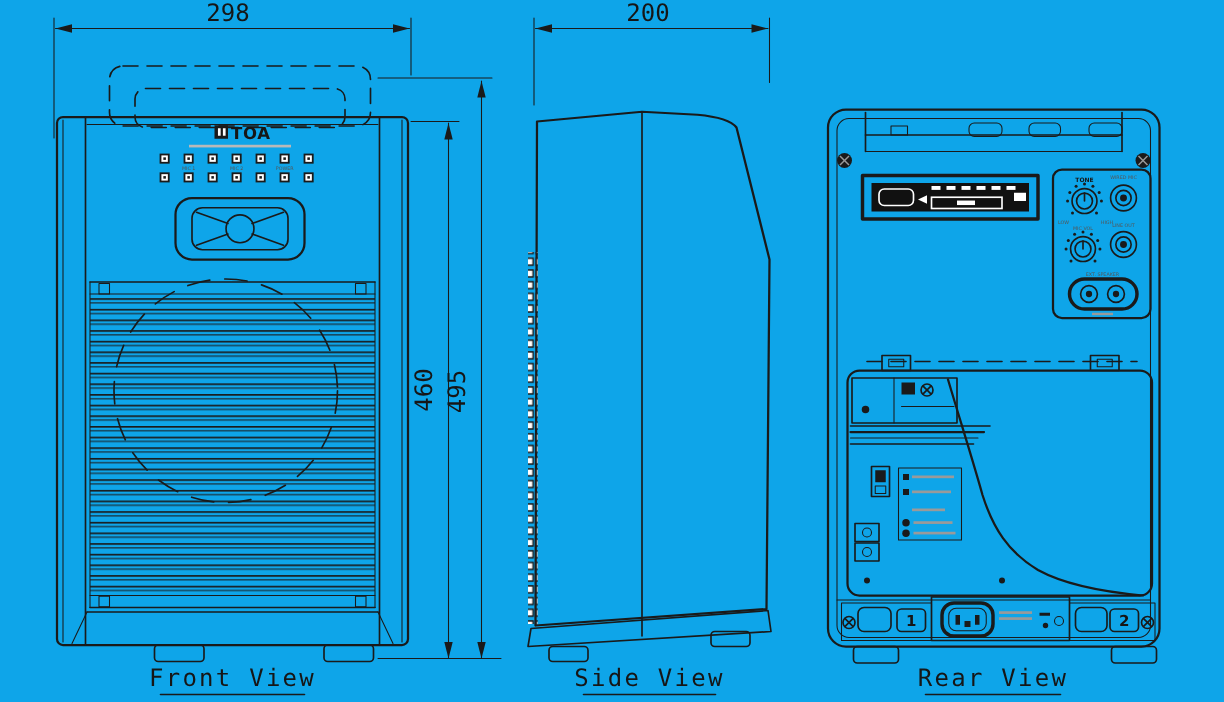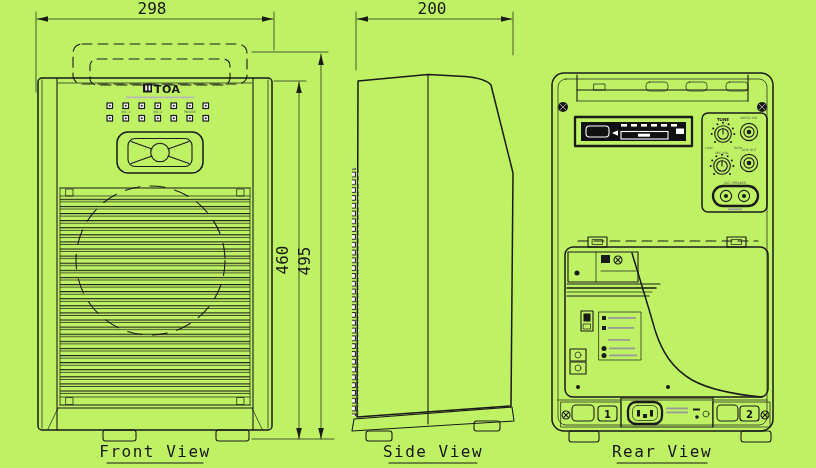--- a/index.html
+++ b/index.html
@@ -1,16 +1,16 @@
 <!DOCTYPE html>
 <html><head>
 <meta charset="utf-8">
 <style>
   html,body{margin:0;background:#fff}
-  .stage{position:relative;width:816px;height:468px;background:#bef264;overflow:hidden;
+  .stage{position:relative;width:816px;height:468px;background:#0ea5e9;overflow:hidden;
          font-family:"DejaVu Sans Mono",monospace}
   svg{display:block}
   .ln{fill:none;stroke:#1a1a1a;stroke-width:1.1;stroke-linecap:round;stroke-linejoin:round}
   .thin{stroke-width:.7}
   .md{stroke-width:1.5}
   .bold{stroke-width:2.3}
   .wln{fill:none;stroke:#fff;stroke-width:1.1}
   .fillk{fill:#1a1a1a;stroke:none}
   .fillw{fill:#fff;stroke:none}
   .dashL{stroke-dasharray:10 6}

